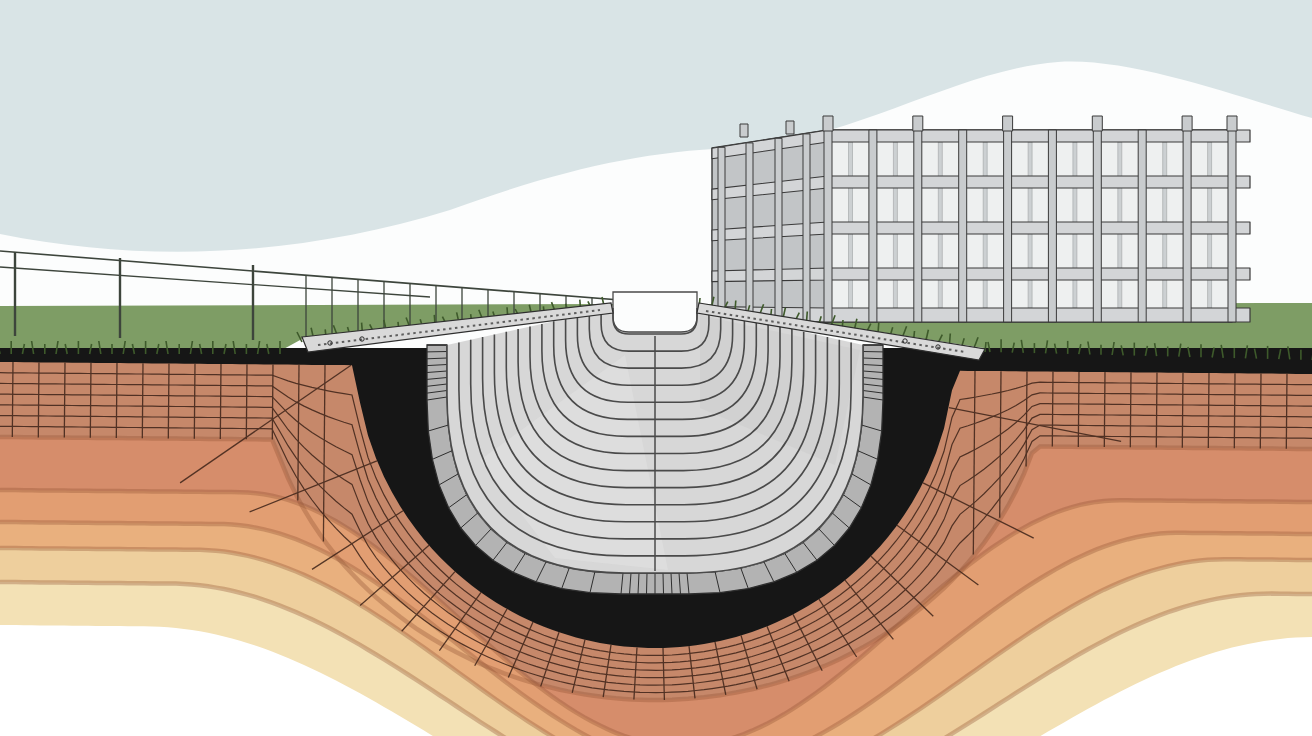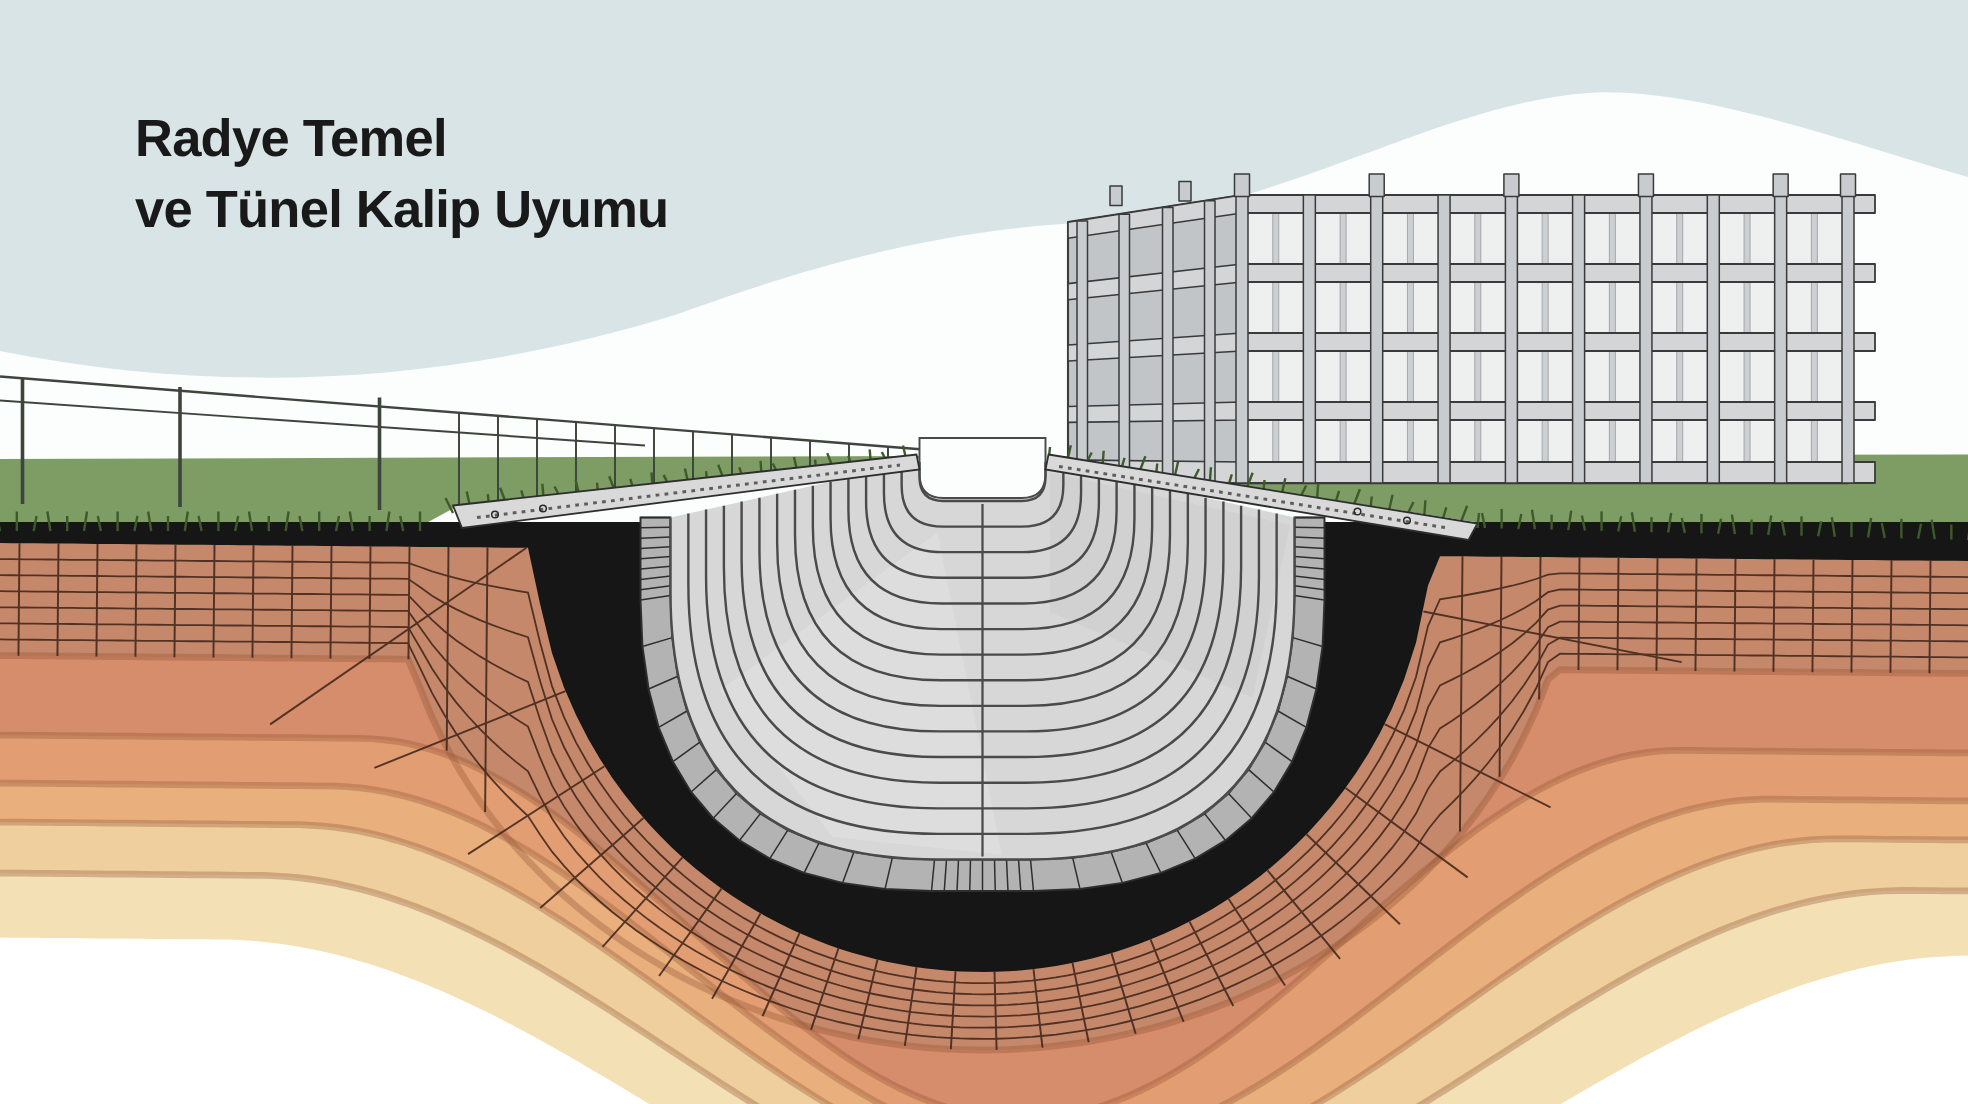--- a/index.html
+++ b/index.html
@@ -364,17 +364,13 @@
         <polygon points="302,337 611,303 613,313 308,352" fill="#d9d9d9" stroke="#2e2e2e" stroke-width="1.2"></polygon>
         <path d="M318,345 L600,310" fill="none" stroke="#2a2a2a" stroke-width="2" stroke-dasharray="2.5 3.5" opacity="0.7"></path>
         <circle cx="330" cy="343" r="2.2" fill="none" stroke="#2a2a2a" stroke-width="1"></circle>
         <circle cx="362" cy="339" r="2.2" fill="none" stroke="#2a2a2a" stroke-width="1"></circle>
         <polygon points="699,303 985,349 979,360 697,313" fill="#d9d9d9" stroke="#2e2e2e" stroke-width="1.2"></polygon>
         <path d="M706,311 L965,352" fill="none" stroke="#2a2a2a" stroke-width="2" stroke-dasharray="2.5 3.5" opacity="0.7"></path>
         <circle cx="905" cy="341" r="2.2" fill="none" stroke="#2a2a2a" stroke-width="1"></circle>
         <circle cx="938" cy="347" r="2.2" fill="none" stroke="#2a2a2a" stroke-width="1"></circle>
       </g>
     </svg>
-  <div id="title">
-    <div>Radye Temel</div>
-    <div>ve Tünel Kalip Uyumu</div>
-  </div>
 </div>
 
 </body></html>

